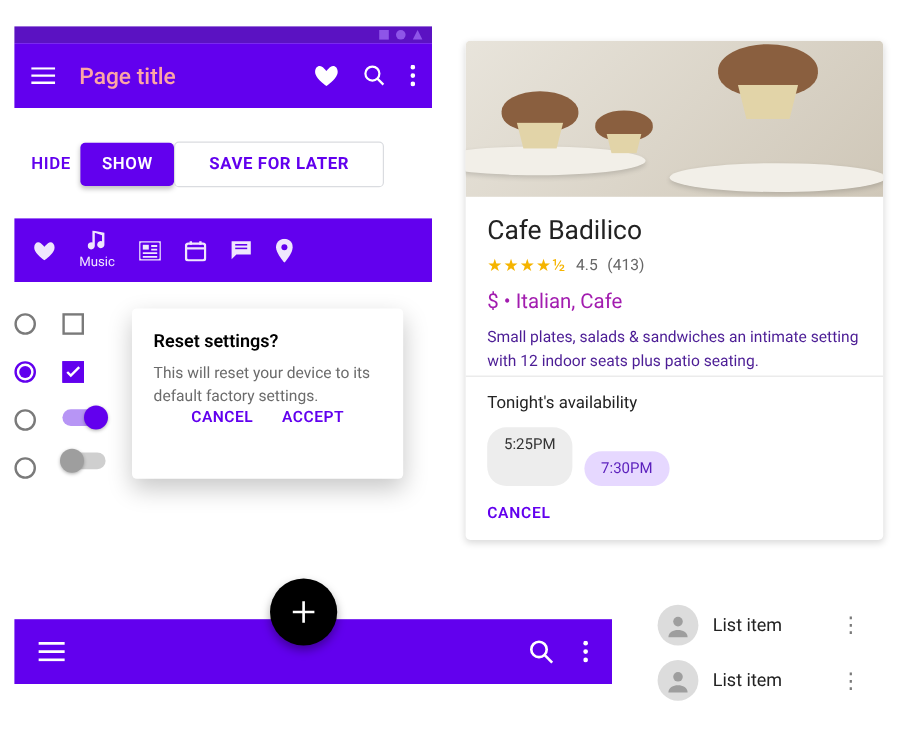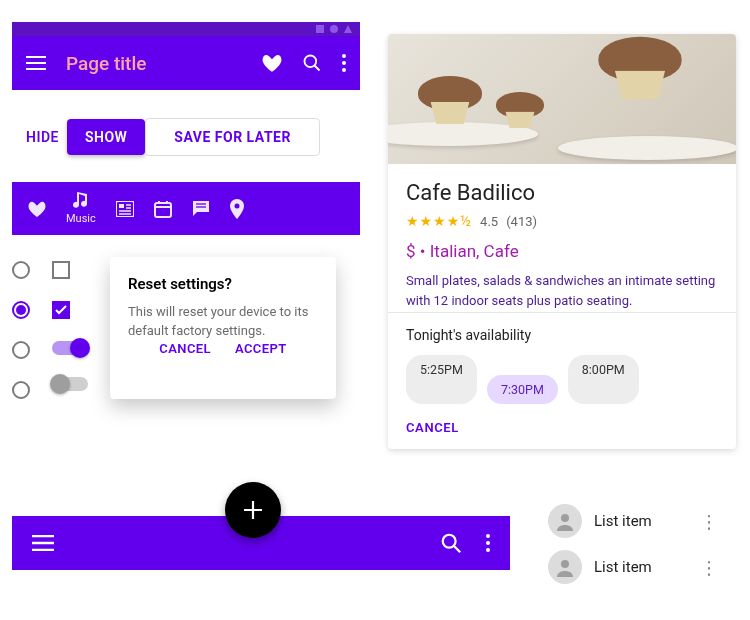--- a/index.html
+++ b/index.html
@@ -250,21 +250,20 @@
       <span>4.5</span>
       <span>(413)</span>
     </div>
     <div class="meta">$ • Italian, Cafe</div>
     <div class="desc">Small plates, salads &amp; sandwiches an intimate setting with 12 indoor seats plus patio seating.</div>
     <div class="divider"></div>
     <div class="avail-title">Tonight's availability</div>
     <div class="chips">
       <span class="chip">5:25PM</span>
       <span class="chip sel">7:30PM</span>
-      <span class="chip">8:00PM</span>
     </div>
     <div class="reserve">CANCEL</div>
   </div>
 </div>
 
 <div class="list">
   <div class="list-row">
     <span class="avatar">
       <svg width="22" height="22" viewBox="0 0 22 22">
           <circle cx="11" cy="8" r="4" fill="#9e9e9e"></circle>

